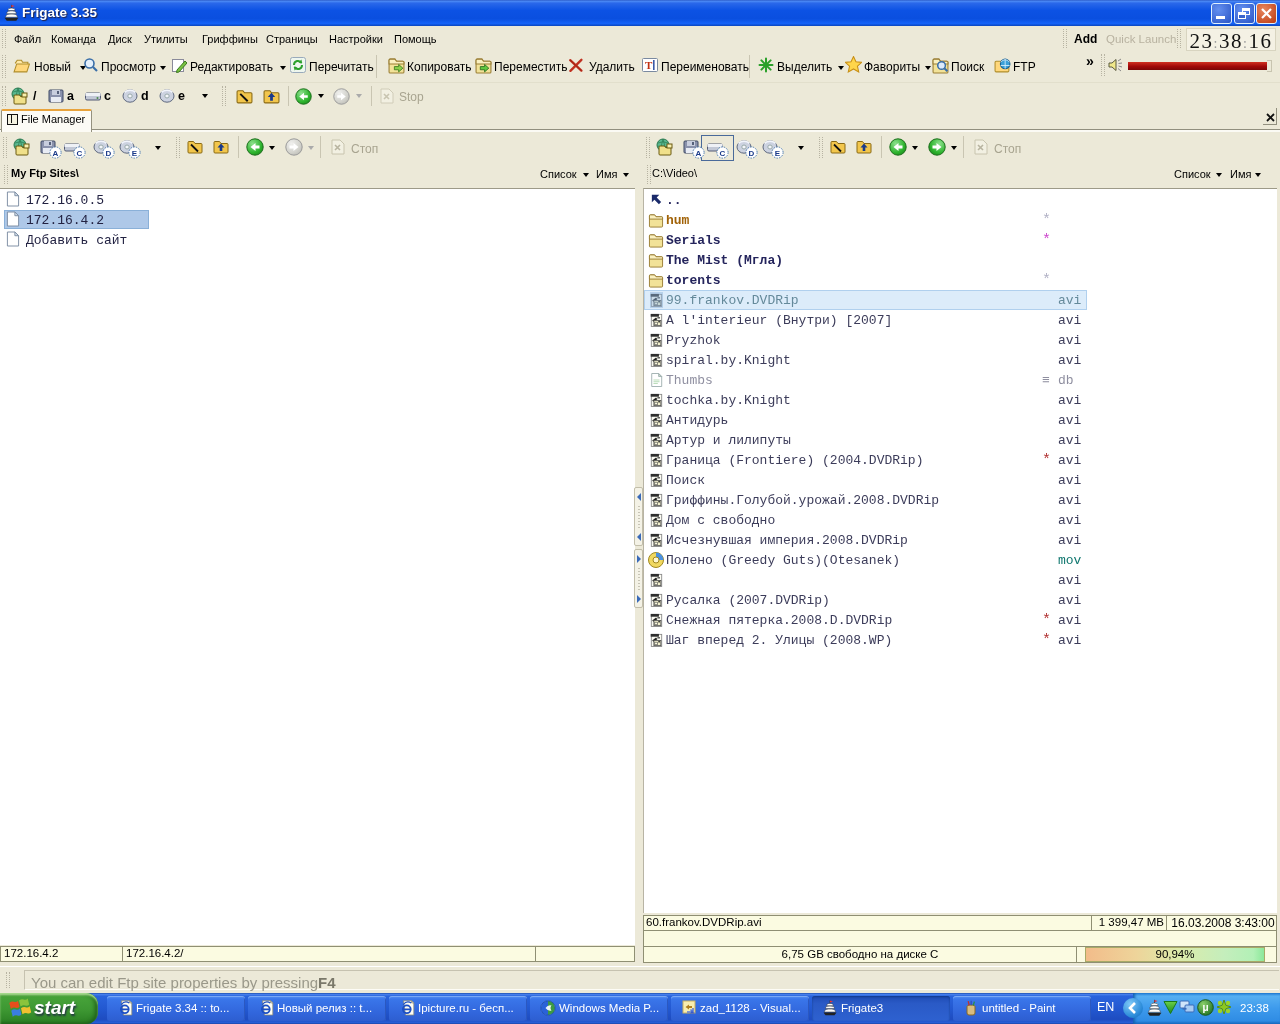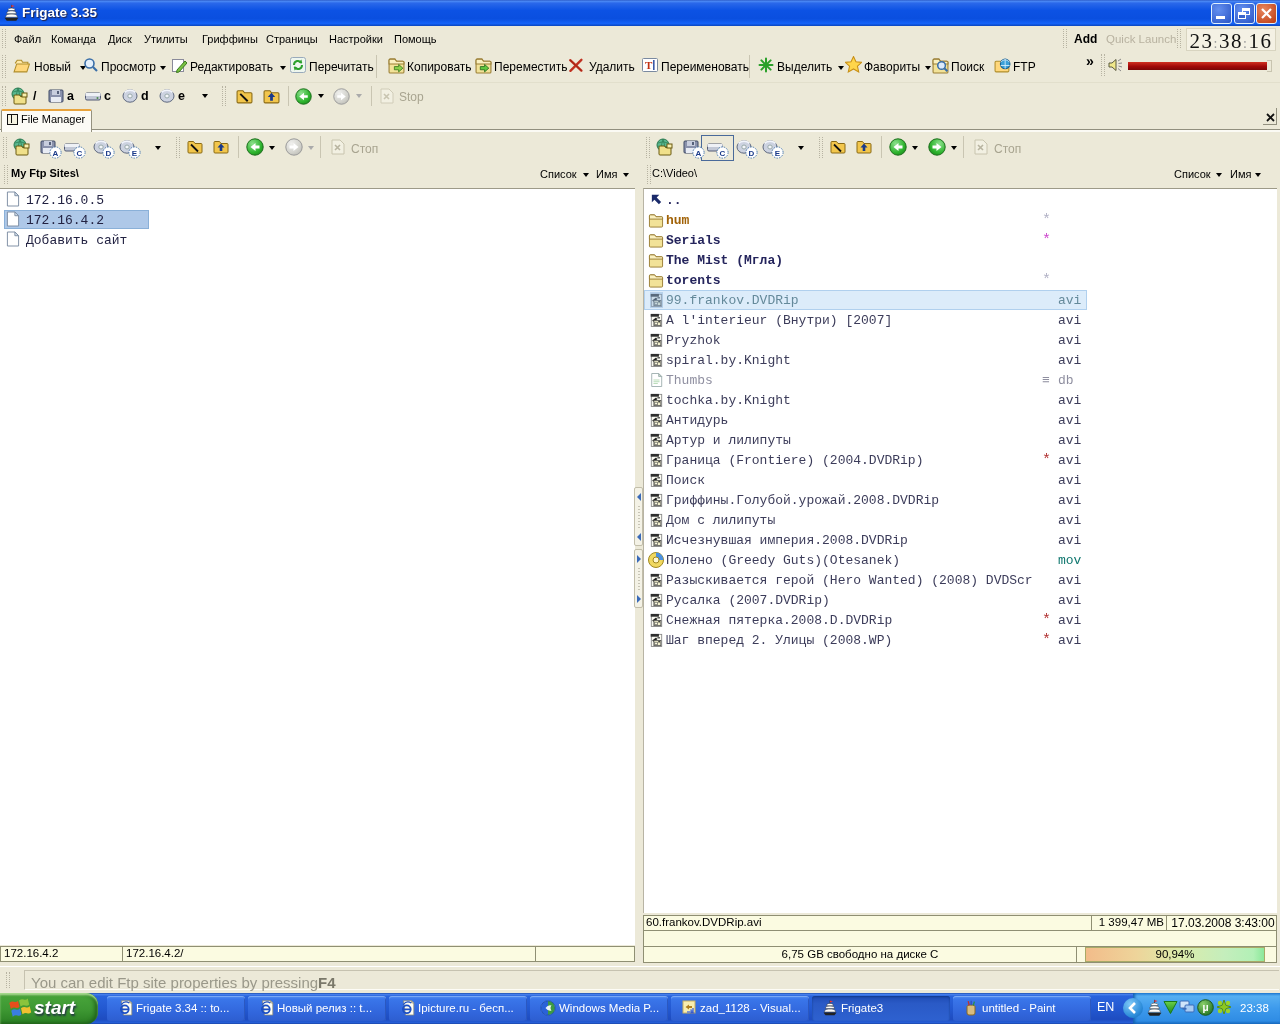--- a/index.html
+++ b/index.html
@@ -650,36 +650,35 @@
 <div class="abs mono" style="left:666px;top:473px;color:#3c3c5a">Поиск</div>
 <div class="abs mono" style="left:1058px;top:473px;color:#3c3c5a">avi</div>
 <svg class="icon" style="left:650px;top:492px" width="13" height="16" viewBox="0 0 15 16">
       <use href="#mfile"></use>
     </svg>
 <div class="abs mono" style="left:666px;top:493px;color:#3c3c5a">Гриффины.Голубой.урожай.2008.DVDRip</div>
 <div class="abs mono" style="left:1058px;top:493px;color:#3c3c5a">avi</div>
 <svg class="icon" style="left:650px;top:512px" width="13" height="16" viewBox="0 0 15 16">
       <use href="#mfile"></use>
     </svg>
-<div class="abs mono" style="left:666px;top:513px;color:#3c3c5a">Дом с лилипуты</div>
+<div class="abs mono" style="left:666px;top:513px;color:#3c3c5a">Дом с свободно</div>
 <div class="abs mono" style="left:1058px;top:513px;color:#3c3c5a">avi</div>
 <svg class="icon" style="left:650px;top:532px" width="13" height="16" viewBox="0 0 15 16">
       <use href="#mfile"></use>
     </svg>
 <div class="abs mono" style="left:666px;top:533px;color:#3c3c5a">Исчезнувшая империя.2008.DVDRip</div>
 <div class="abs mono" style="left:1058px;top:533px;color:#3c3c5a">avi</div>
 <svg class="icon" style="left:648px;top:552px" width="16" height="16" viewBox="0 0 16 16">
       <use href="#movi"></use>
     </svg>
 <div class="abs mono" style="left:666px;top:553px;color:#3c3c5a">Полено (Greedy Guts)(Otesanek)</div>
 <div class="abs mono" style="left:1058px;top:553px;color:#0f766e">mov</div>
 <svg class="icon" style="left:650px;top:572px" width="13" height="16" viewBox="0 0 15 16">
       <use href="#mfile"></use>
     </svg>
-<div class="abs mono" style="left:666px;top:573px;color:#3c3c5a">Разыскивается герой (Hero Wanted) (2008) DVDScr</div>
 <div class="abs mono" style="left:1058px;top:573px;color:#3c3c5a">avi</div>
 <svg class="icon" style="left:650px;top:592px" width="13" height="16" viewBox="0 0 15 16">
       <use href="#mfile"></use>
     </svg>
 <div class="abs mono" style="left:666px;top:593px;color:#3c3c5a">Русалка (2007.DVDRip)</div>
 <div class="abs mono" style="left:1058px;top:593px;color:#3c3c5a">avi</div>
 <svg class="icon" style="left:650px;top:612px" width="13" height="16" viewBox="0 0 15 16">
       <use href="#mfile"></use>
     </svg>
 <div class="abs mono" style="left:666px;top:613px;color:#3c3c5a">Снежная пятерка.2008.D.DVDRip</div>
@@ -690,21 +689,21 @@
     </svg>
 <div class="abs mono" style="left:666px;top:633px;color:#3c3c5a">Шаг вперед 2. Улицы (2008.WP)</div>
 <div class="abs mono" style="left:1058px;top:633px;color:#3c3c5a">avi</div>
 <div class="abs mono" style="left:1042px;top:632px;color:#b03030;font-size:15px">*</div>
 
 <div class="ybar" style="left:643px;top:915px;width:449px;height:16px"></div>
 <div class="ybar" style="left:1091px;top:915px;width:76px;height:16px"></div>
 <div class="ybar" style="left:1166px;top:915px;width:111px;height:16px"></div>
 <div class="ytext" style="left:646px;top:916px">60.frankov.DVDRip.avi</div>
 <div class="ytext" style="left:1094px;top:916px;width:70px;text-align:right">1 399,47 MB</div>
-<div class="ytext" style="left:1171px;top:916px;width:104px;text-align:center;font-size:12px">17.03.2008 3:43:00</div>
+<div class="ytext" style="left:1171px;top:916px;width:104px;text-align:center;font-size:12px">16.03.2008 3:43:00</div>
 <div class="ybar" style="left:643px;top:930px;width:634px;height:17px"></div>
 <div class="ybar" style="left:643px;top:946px;width:434px;height:17px"></div>
 <div class="ytext" style="left:643px;top:948px;width:434px;text-align:center">6,75 GB свободно на диске C</div>
 <div class="ybar" style="left:1076px;top:946px;width:201px;height:17px"></div>
 <div class="abs" style="left:1085px;top:947px;width:180px;height:15px;border:1px solid #a8aa66;background:linear-gradient(90deg,#f2bc8a 0%,#eed49a 28%,#dcebaa 52%,#c4eebc 78%,#b2f0b6 94%,#8ce89a 100%)"></div>
 <div class="ytext" style="left:1085px;top:948px;width:180px;text-align:center">90,94%</div>
 
 <div class="ybar" style="left:0;top:946px;width:123px;height:16px"></div>
 <div class="ybar" style="left:122px;top:946px;width:414px;height:16px"></div>
 <div class="ybar" style="left:535px;top:946px;width:100px;height:16px"></div>

